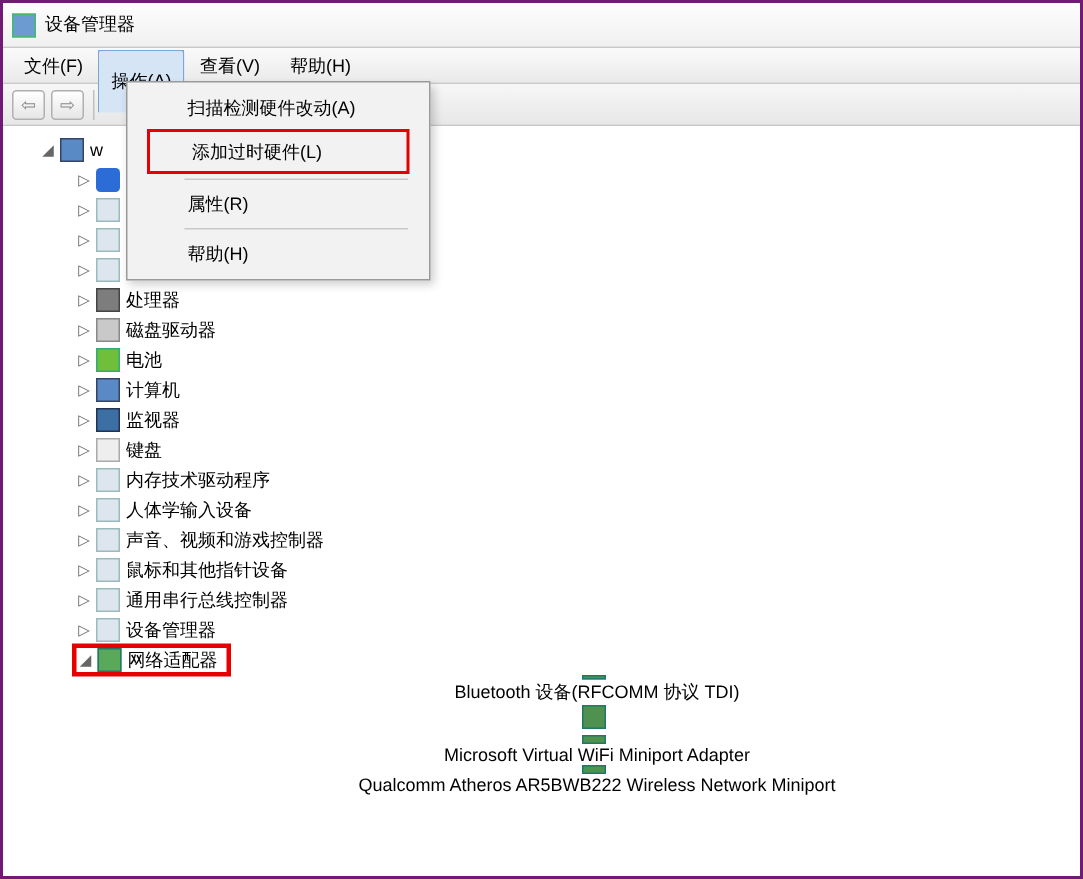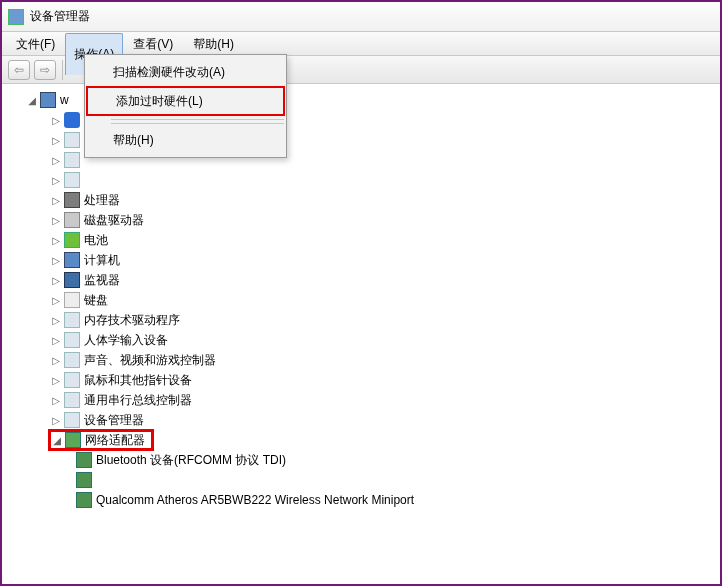--- a/index.html
+++ b/index.html
@@ -10,34 +10,34 @@
     .menubar { height: 24px; background: linear-gradient(#fafafa,#eaeaea); border-bottom: 1px solid #c8c8c8; display: flex; align-items: flex-start; padding: 0 4px; }
     .menuitem { padding: 4px 10px; cursor: default; display:flex; align-items:center;}
     .menuitem.active { background: #d6e5f5; border: 1px solid #7aa7d6; border-bottom: none; border-radius: 2px 2px 0 0; margin-top:1px;}
     .highlight-red { border: 2px solid #e60000; }
     .toolbar { height: 28px; background: linear-gradient(#f7f7f7,#e7e7e7); border-bottom: 1px solid #c8c8c8; display:flex; align-items:center; padding: 0 6px; gap:4px;}
     .navbtn { width:22px; height:20px; border:1px solid #b0b0b0; border-radius:3px; background:linear-gradient(#fff,#e6e6e6); display:flex; align-items:center; justify-content:center; color:#888;}
     .tree { position: relative; padding: 6px 0 0 6px; height: calc(100% - 82px); overflow: hidden; background:#fff;}
     .node { display:flex; align-items:center; height: 20px; padding: 0 0 0 0; white-space: nowrap;}
     .indent1 { padding-left: 18px;}
     .indent2 { padding-left: 42px;}
-    .indent3 { padding-left: 68px;}
+    .indent3 { padding-left: 68px; flex-direction: column;}
     .exp { width: 12px; height:12px; display:inline-flex; align-items:center; justify-content:center; color:#666; font-size:10px; margin-right: 2px;}
     .ticon { width:16px; height:16px; display:inline-block; margin-right:4px; }
     .ticon.computer{background:#5a8ac6;border:1px solid #346;}
     .ticon.generic{background:#dde6ee;border:1px solid #9bb;}
     .ticon.bt{background:#2b6cd6;border-radius:3px;}
     .ticon.cpu{background:#7d7d7d;border:1px solid #444;}
     .ticon.disk{background:#c9c9c9;border:1px solid #888;}
     .ticon.bat{background:#6fbf3b;border:1px solid #3a7;}
     .ticon.mon{background:#3c6fa3;border:1px solid #235;}
     .ticon.kb{background:#eee;border:1px solid #aaa;}
     .ticon.net{background:#5aa95a;border:1px solid #276;}
     .ticon.netcard{width:16px;height:16px;display:inline-block;margin-right:4px;background:#4f924f;border:1px solid #276;}
-    .dropdown { position:absolute; left:84px; top:54px; width:203px; background:#f2f2f2; border:1px solid #9a9a9a; box-shadow:2px 3px 6px rgba(0,0,0,0.2); padding: 4px 0; z-index:50;}
+    .dropdown { position:absolute; left:84px; top:54px; width:203px; background:#f2f2f2; border:1px solid #9a9a9a; box-shadow:2px 3px 6px rgba(0,0,0,0.2); padding: 4px 12px; z-index:50;}
     .dd-item { height:26px; display:flex; align-items:center; padding: 0 10px 0 28px; cursor:default;}
     .dd-sep{height:1px;background:#c8c8c8;margin:3px 2px 3px 26px;}
     .dd-highlight{border:2px solid #e60000; margin:1px;text-align:right;}
     .net-highlight{display:inline-flex;align-items:center;border:3px solid #e60000;padding:0 6px 0 0;margin-left:-2px;height:22px;}
   </style>
 </head>
 <body>
 
 <div class="window">
 
@@ -167,34 +167,41 @@
 
     <div class="node indent3">
         <span class="netcard ticon"></span>
         <span>Bluetooth 设备(RFCOMM 协议 TDI)</span>
       </div>
     <div class="node indent3">
         <span class="netcard ticon"></span>
       </div>
     <div class="node indent3">
         <span class="netcard ticon"></span>
+        <span>Microsoft Virtual WiFi Miniport Adapter</span>
+      </div>
+    <div class="node indent3">
+        <span class="netcard ticon"></span>
         <span>Qualcomm Atheros AR5BWB222 Wireless Network Miniport</span>
       </div>
 
   </div>
 
   <div class="dropdown">
     <div class="dd-item">
         <span>扫描检测硬件改动(A)</span>
       </div>
     <div class="dd-highlight">
       <div class="dd-item">
           <span>添加过时硬件(L)</span>
         </div>
     </div>
     <div class="dd-sep"></div>
+    <div class="dd-item">
+        <span>属性(R)</span>
+      </div>
     <div class="dd-sep"></div>
     <div class="dd-item">
         <span>帮助(H)</span>
       </div>
   </div>
 
 </div>
 
 </body></html>

